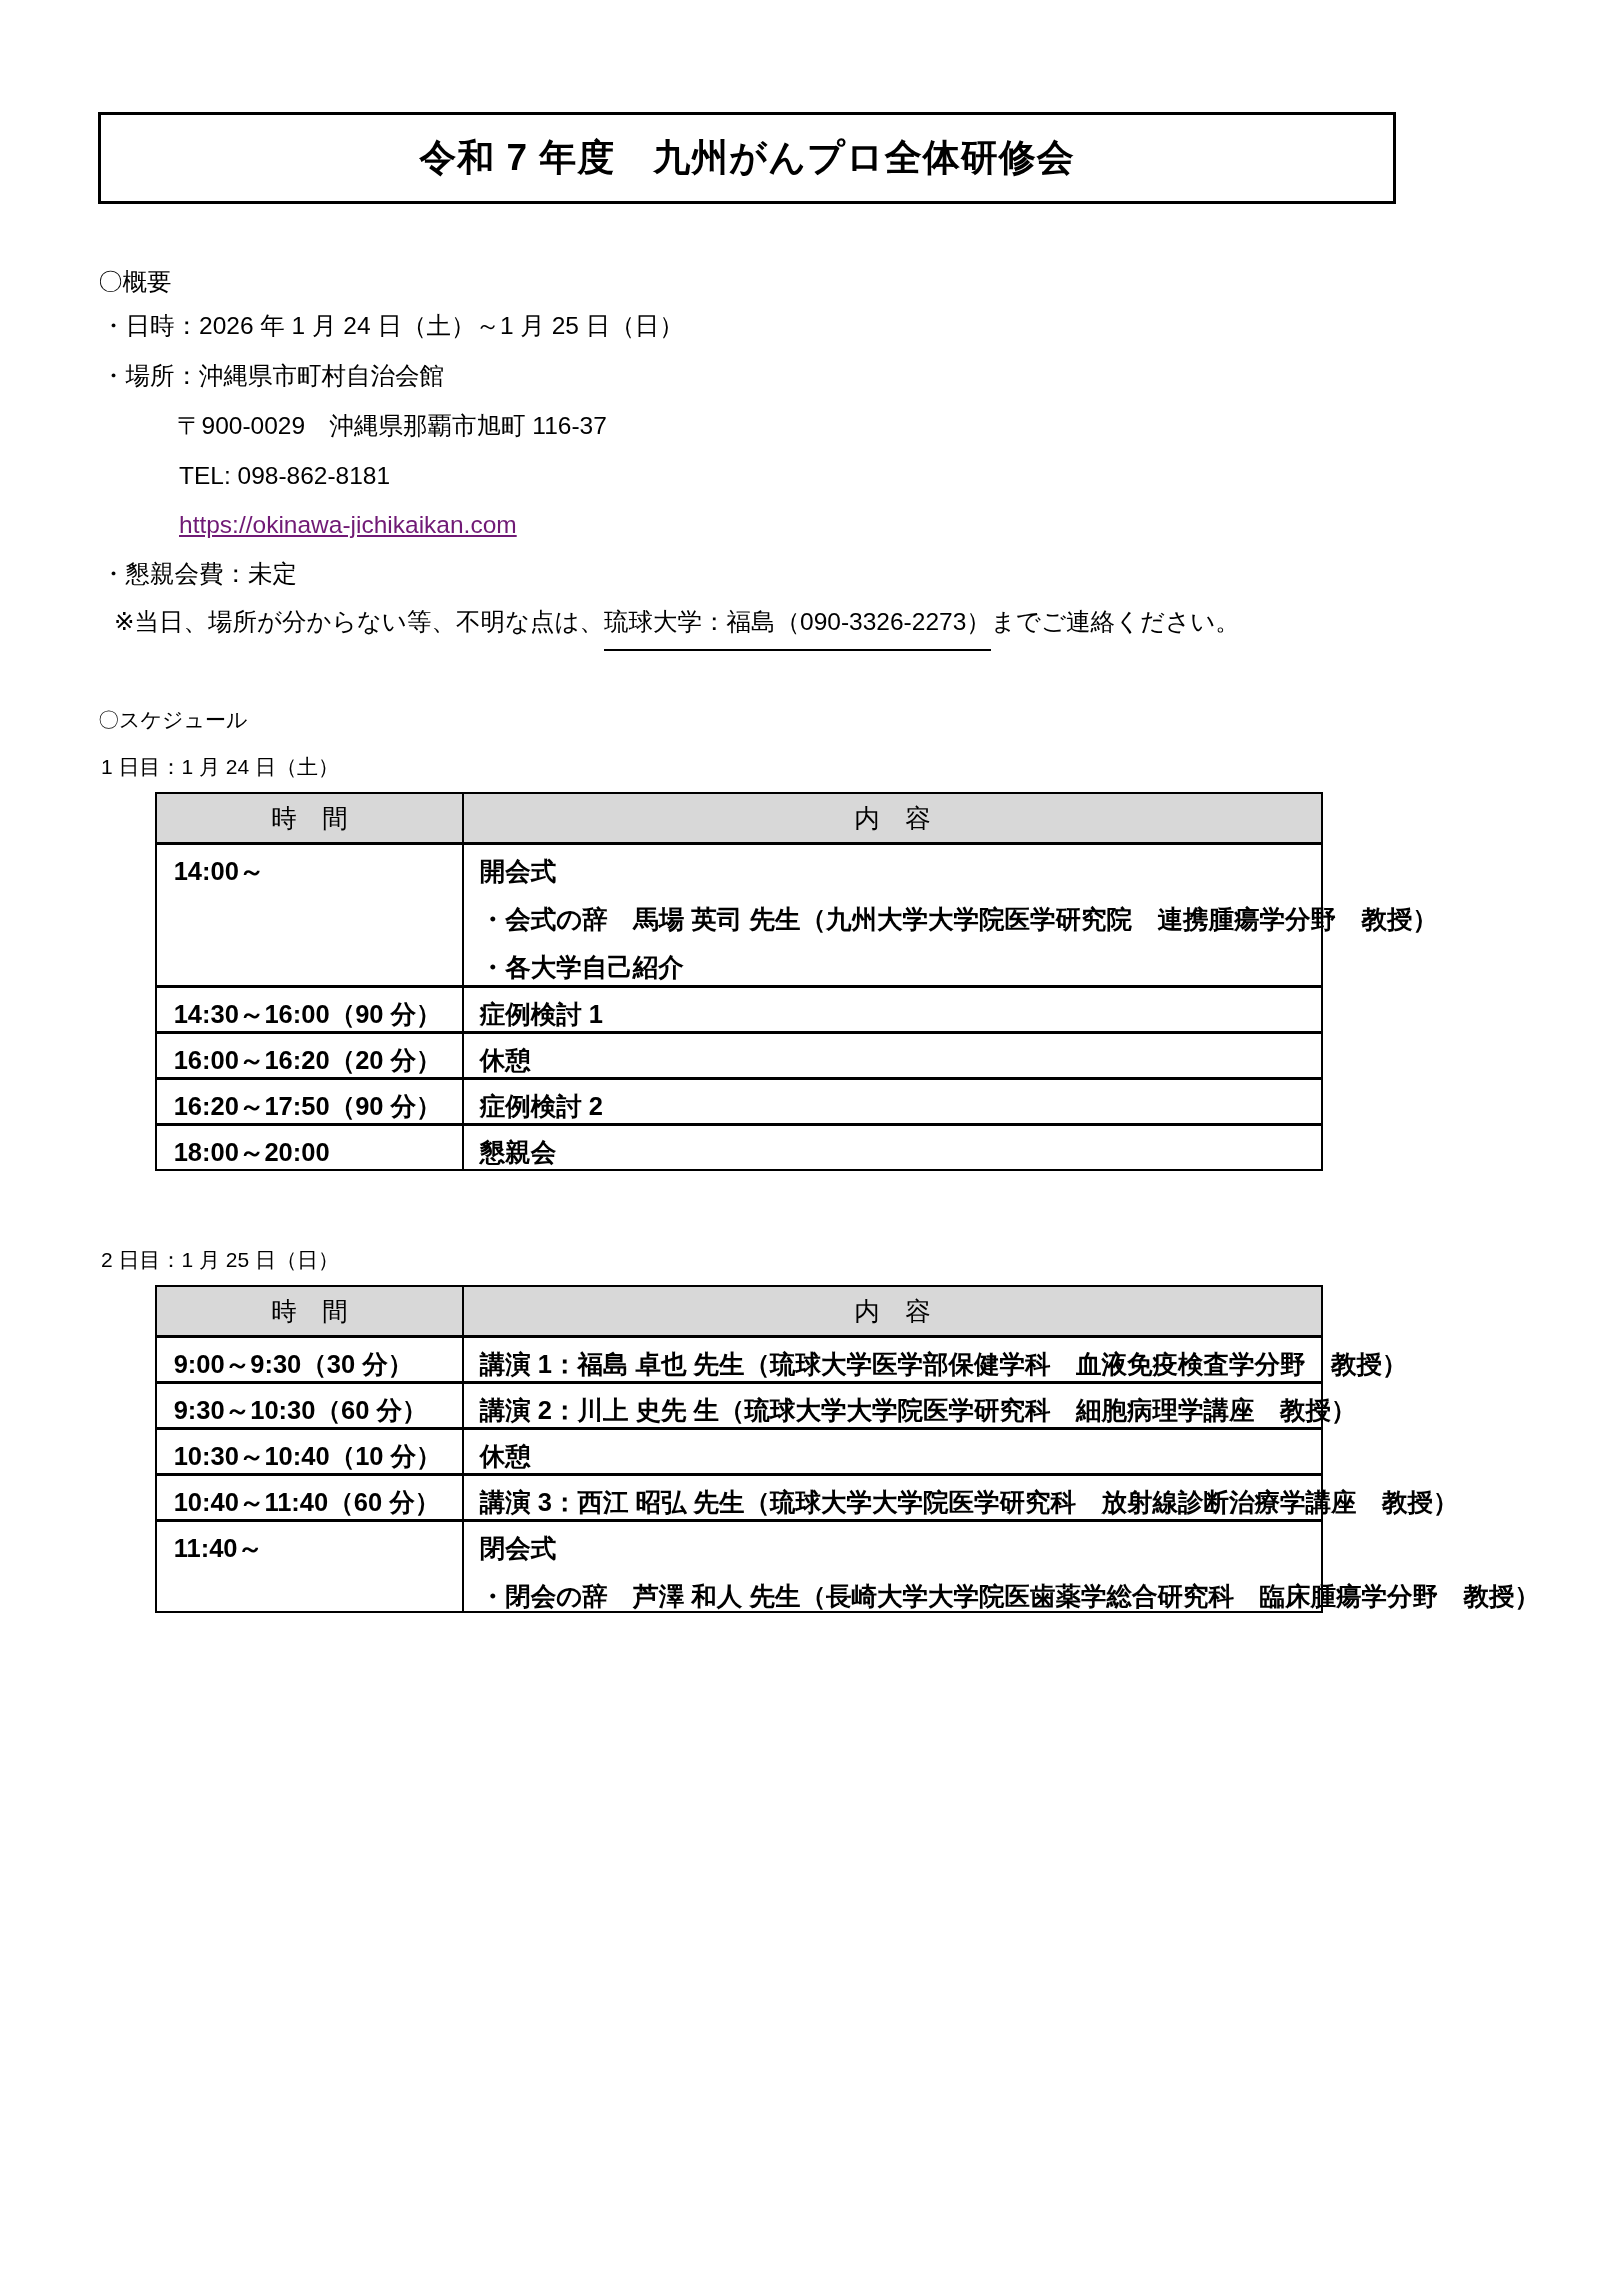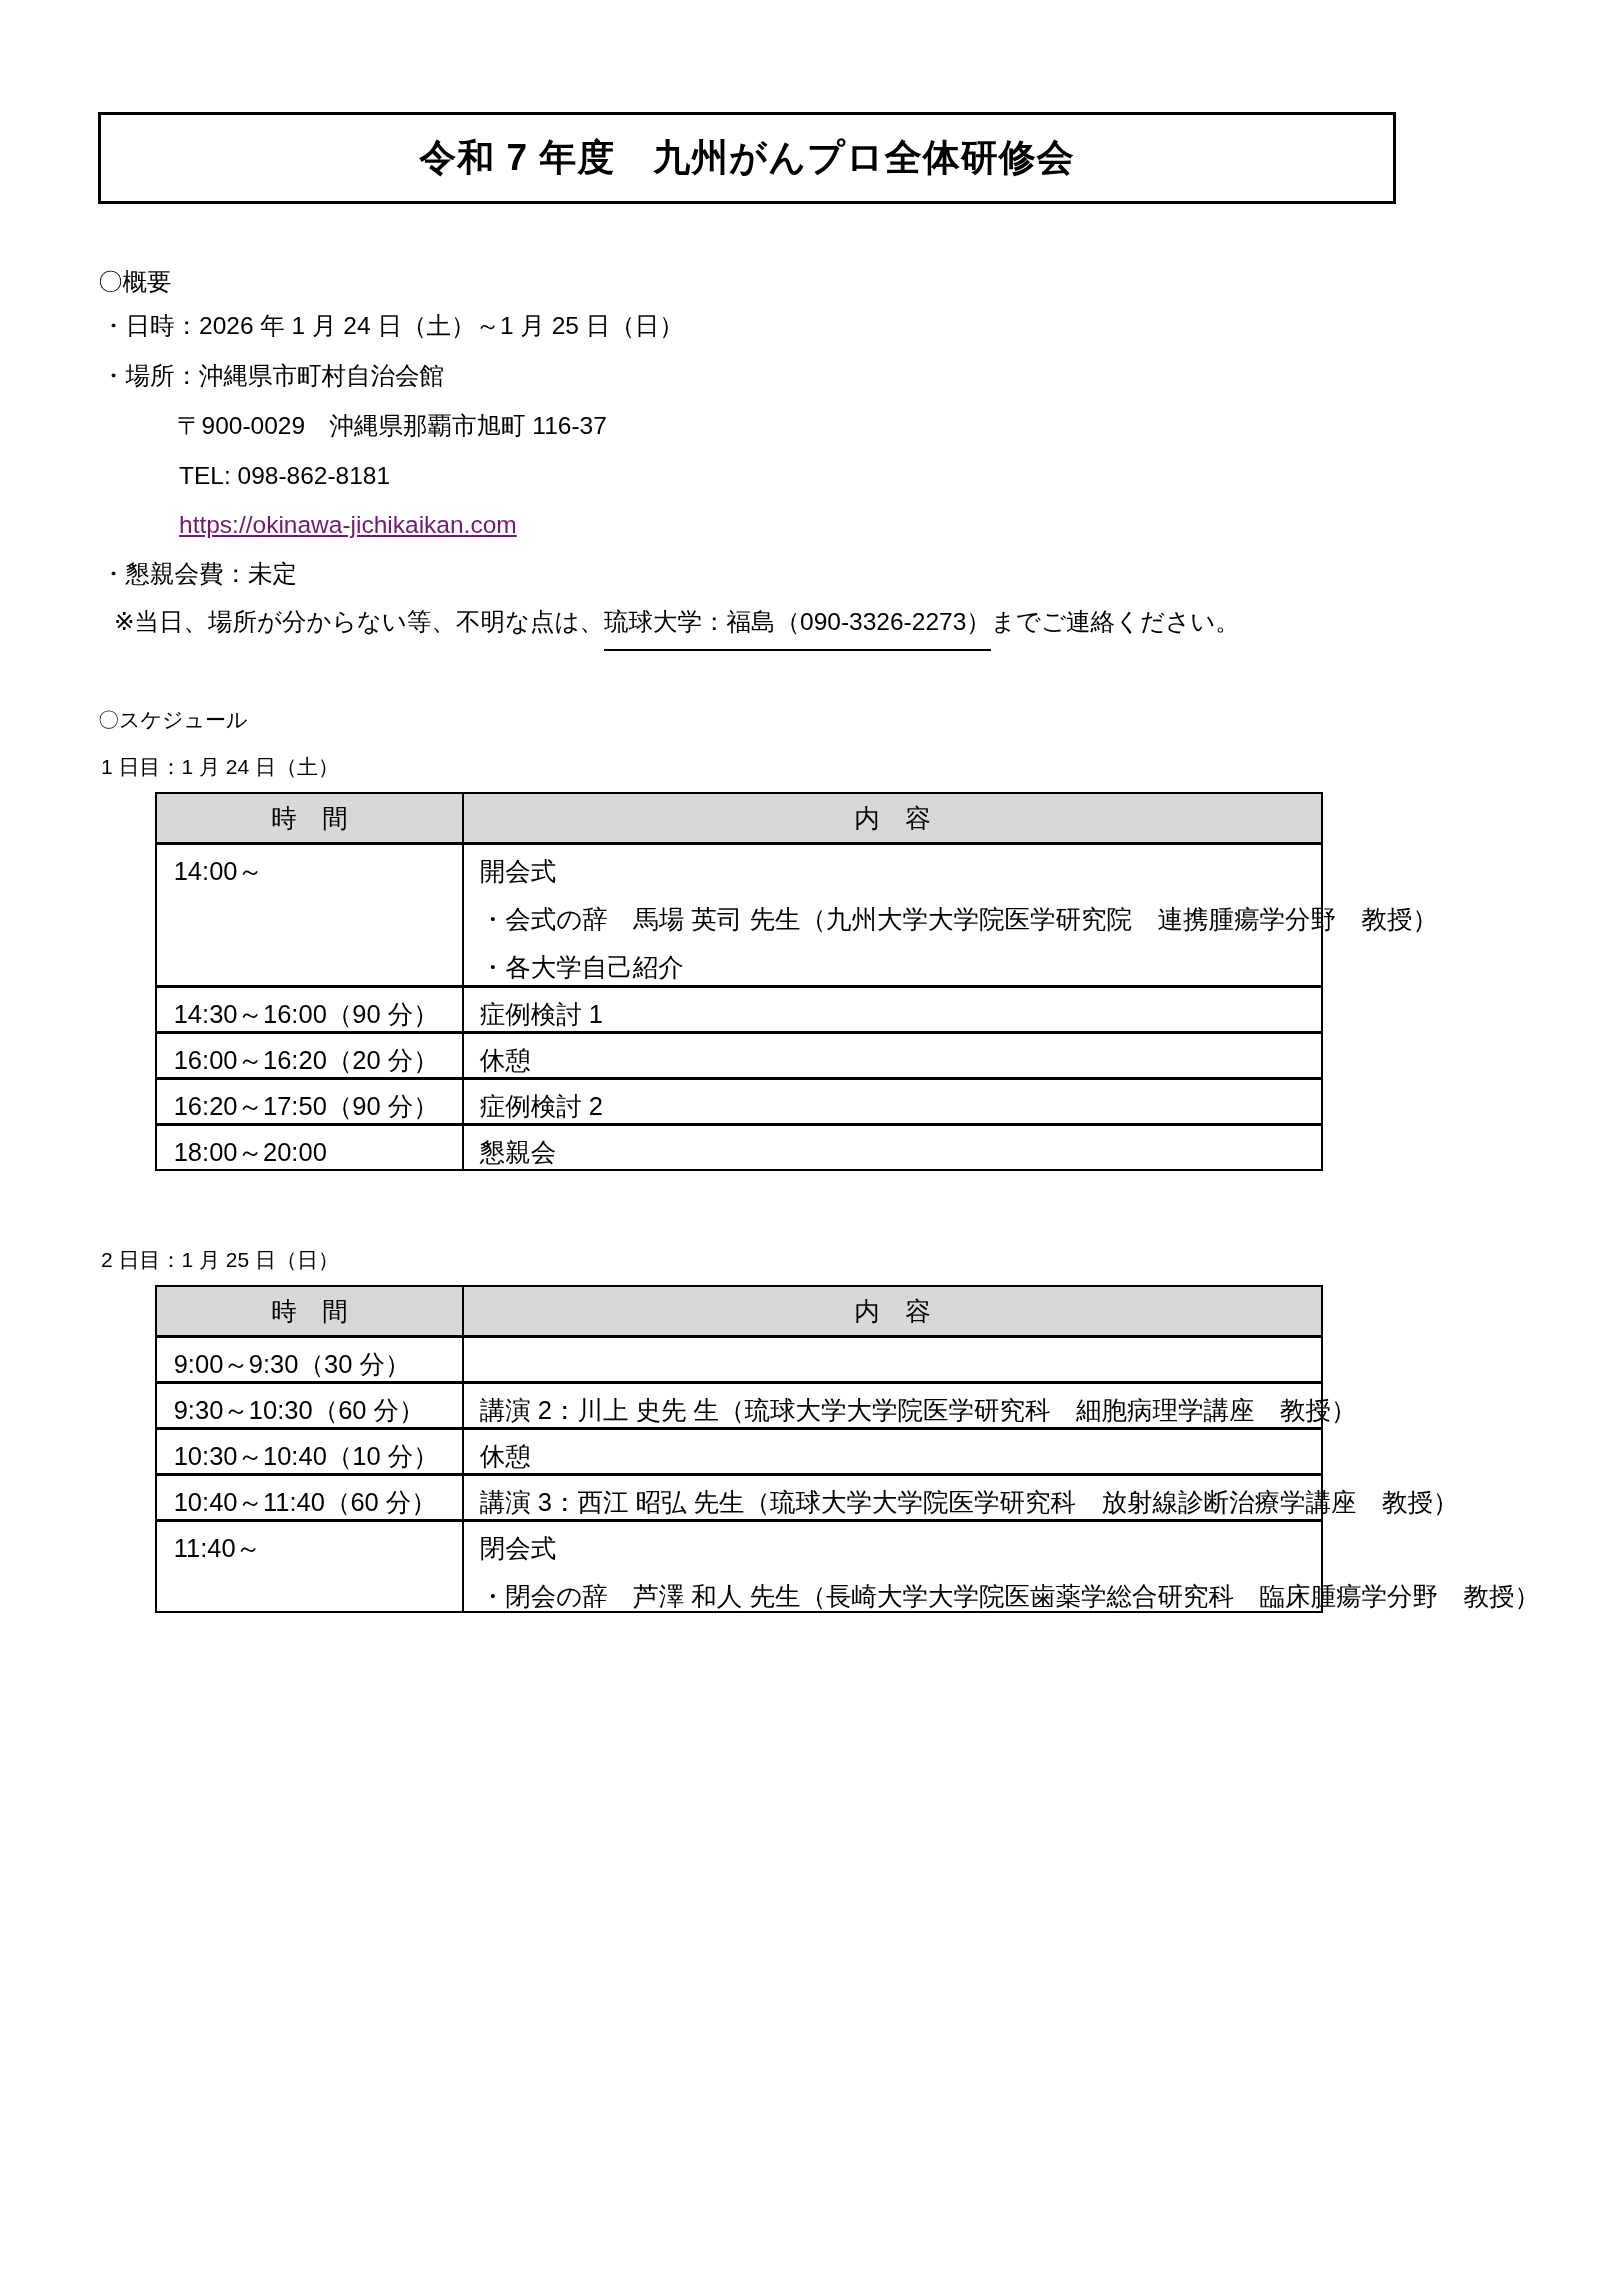--- a/index.html
+++ b/index.html
@@ -33,21 +33,21 @@
 
   
   .sched-table {
     position:absolute; left:155px;
     width:1168px;
     border:2.9px solid #000;
     box-sizing:border-box;
     font-size:25.5px;
   }
   .trow { display:flex; box-sizing:border-box; }
-  .trow.data { border-top:3.9px solid #000; }
+  .trow.data { border-top:3.9px solid #000;font-weight:bold; }
   .thead-row { background:#d8d8d8; height:48px; }
   .thead-cell {
     display:flex; align-items:center; justify-content:center;
     box-sizing:border-box; font-weight:normal;
   }
   .cell-time {
     width:307px; flex:none;
     border-right:2px solid #000;
     box-sizing:border-box;
     padding-left:16.7px;
@@ -126,20 +126,21 @@
 
   <div class="abs sectline" style="left:101px; top:1243px;">2 日目：1 月 25 日（日）</div>
 
   <div class="sched-table" style="top:1285px;">
     <div class="trow thead-row">
       <div class="thead-cell time-h">時　間</div>
       <div class="thead-cell content-h">内　容</div>
     </div>
     <div class="trow data r-h51">
       <div class="cell-time">9:00～9:30（30 分）</div>
+      <div class="cell-content">講演 1：福島 卓也 先生（琉球大学医学部保健学科　血液免疫検査学分野　教授）</div>
     </div>
     <div class="trow data r-h51">
       <div class="cell-time">9:30～10:30（60 分）</div>
       <div class="cell-content">講演 2：川上 史先 生（琉球大学大学院医学研究科　細胞病理学講座　教授）</div>
     </div>
     <div class="trow data r-h51">
       <div class="cell-time">10:30～10:40（10 分）</div>
       <div class="cell-content">休憩</div>
     </div>
     <div class="trow data r-h51">

